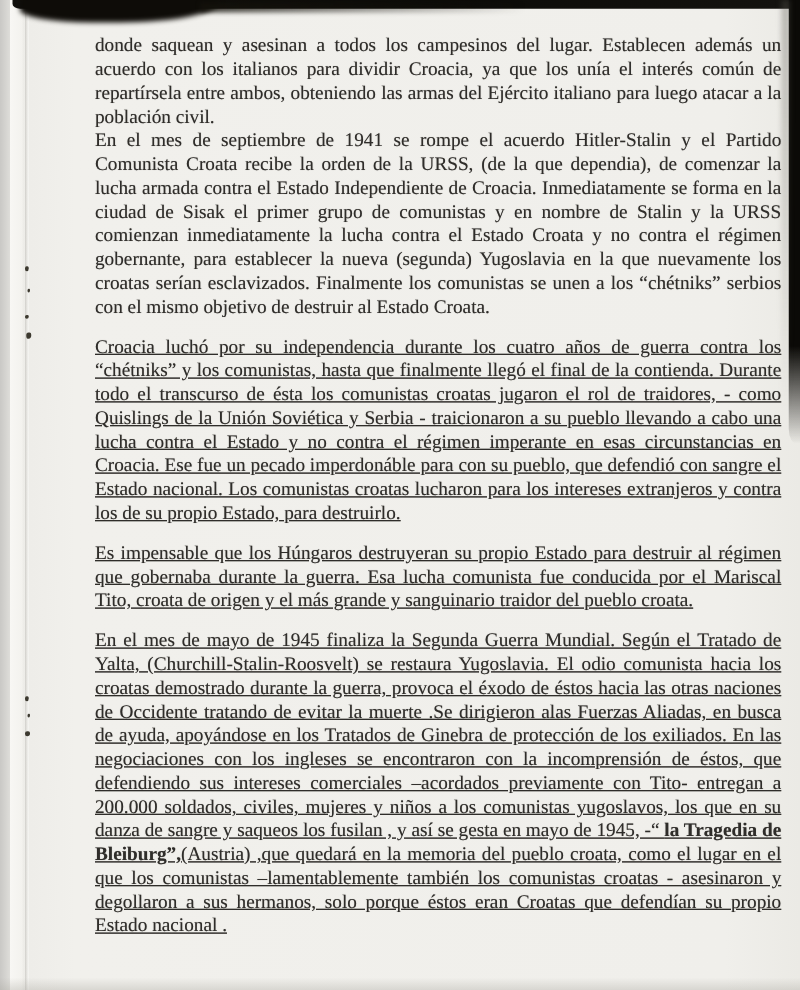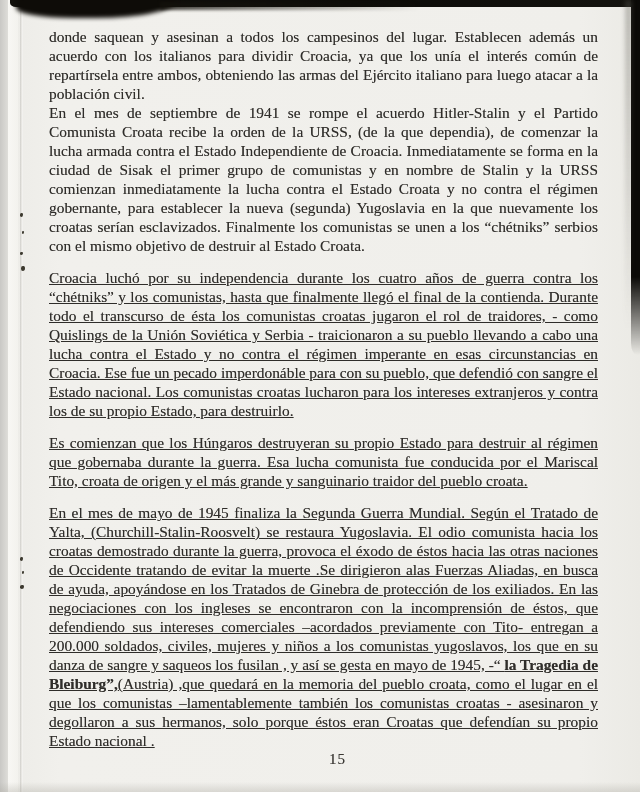--- a/index.html
+++ b/index.html
@@ -98,21 +98,21 @@
   .s1 { left: 20px; top: 213px; width: 3px; height: 4px; }
   .s2 { left: 22px; top: 231px; width: 2px; height: 3px; }
   .s3 { left: 20px; top: 252px; width: 3px; height: 3px; }
   .s4 { left: 21px; top: 266px; width: 4px; height: 5px; }
   .s5 { left: 20px; top: 557px; width: 3px; height: 4px; }
   .s6 { left: 22px; top: 571px; width: 2px; height: 3px; }
   .s7 { left: 20px; top: 585px; width: 4px; height: 4px; }
   
   .text-block {
     position: absolute;
-    left: 49px; top: 27px;
+    left: 76px; top: 27px;
     width: 549px;
     font-size: 15.4px;
     line-height: 19px;
     color: #2f2d2a;
     text-align: justify;
     text-shadow: 0 0 0.6px rgba(47,45,42,0.5);
   }
   .para { margin: 0; }
   .gap { margin-top: 13px; text-decoration: underline; }
   .bold { font-weight: bold; }
@@ -148,19 +148,18 @@
   <div class="shadow-top-blob"></div>
   <div class="shadow-top-taper"></div>
   <div class="shadow-right"></div>
   <div class="shadow-right-soft"></div>
   <div class="edge-bottom"></div>
 
   <main class="text-block">
     <p class="para">donde saquean y  asesinan a todos los campesinos del lugar. Establecen además un acuerdo con los italianos para dividir Croacia, ya que los unía el interés común de repartírsela entre ambos, obteniendo las armas del Ejército italiano para luego atacar a la población civil.</p>
     <p class="para">En el mes de septiembre de 1941 se rompe el acuerdo Hitler-Stalin y el Partido Comunista Croata recibe la orden  de la URSS, (de la que dependia), de comenzar la lucha armada contra el Estado Independiente de Croacia. Inmediatamente se forma en la ciudad de Sisak el primer grupo de comunistas y en nombre de Stalin y la URSS comienzan inmediatamente la lucha contra el Estado Croata y no contra el régimen gobernante, para establecer la nueva (segunda) Yugoslavia en la que nuevamente los croatas serían esclavizados. Finalmente los comunistas se unen a los “chétniks” serbios con el mismo objetivo de destruir al Estado Croata.</p>
     <p class="para gap">Croacia luchó por su independencia durante los cuatro años de guerra contra los “chétniks” y los comunistas, hasta que finalmente llegó el final de la contienda. Durante todo el transcurso de ésta los comunistas croatas jugaron el rol de traidores, - como Quislings de la Unión Soviética y Serbia -  traicionaron a su pueblo llevando a cabo una lucha contra el Estado y no contra el régimen imperante en esas circunstancias en Croacia. Ese fue un pecado imperdonáble para con su pueblo, que defendió con sangre el Estado nacional. Los comunistas croatas lucharon para los intereses extranjeros y contra los de su propio Estado, para destruirlo.</p>
-    <p class="para gap">Es comienzan que los Húngaros destruyeran su propio Estado para destruir al régimen que gobernaba durante la guerra. Esa lucha comunista fue conducida por el Mariscal Tito, croata de origen y el más grande y sanguinario traidor del pueblo croata.</p>
+    <p class="para gap">Es impensable que los Húngaros destruyeran su propio Estado para destruir al régimen que gobernaba durante la guerra. Esa lucha comunista fue conducida por el Mariscal Tito, croata de origen y el más grande y sanguinario traidor del pueblo croata.</p>
     <p class="para gap"><span>En el mes de mayo de 1945 finaliza la Segunda Guerra Mundial. Según el Tratado de Yalta, (Churchill-Stalin-Roosvelt) se restaura Yugoslavia. El odio comunista hacia los croatas demostrado durante la guerra, provoca el éxodo de éstos hacia las otras  naciones de Occidente tratando de evitar la muerte .Se dirigieron alas Fuerzas Aliadas, en busca de ayuda, apoyándose en los Tratados de Ginebra de protección de los exiliados. En las negociaciones con los ingleses se encontraron con la incomprensión de éstos, que defendiendo sus intereses comerciales –acordados previamente con Tito-  entregan a 200.000 soldados, civiles, mujeres y niños a los comunistas yugoslavos, los que en su danza de sangre y saqueos los fusilan , y así se gesta en mayo de 1945, -“ </span><span class="bold">la Tragedia de Bleiburg”,</span><span>(Austria) ,que quedará en la memoria del pueblo croata, como el lugar en el que los comunistas –lamentablemente también los comunistas croatas - asesinaron y degollaron a sus hermanos, solo porque éstos eran Croatas que defendían su propio Estado nacional .</span></p>
   </main>
 
-  <div class="page-number">15</div>
 
 </div>
 
 </body></html>

